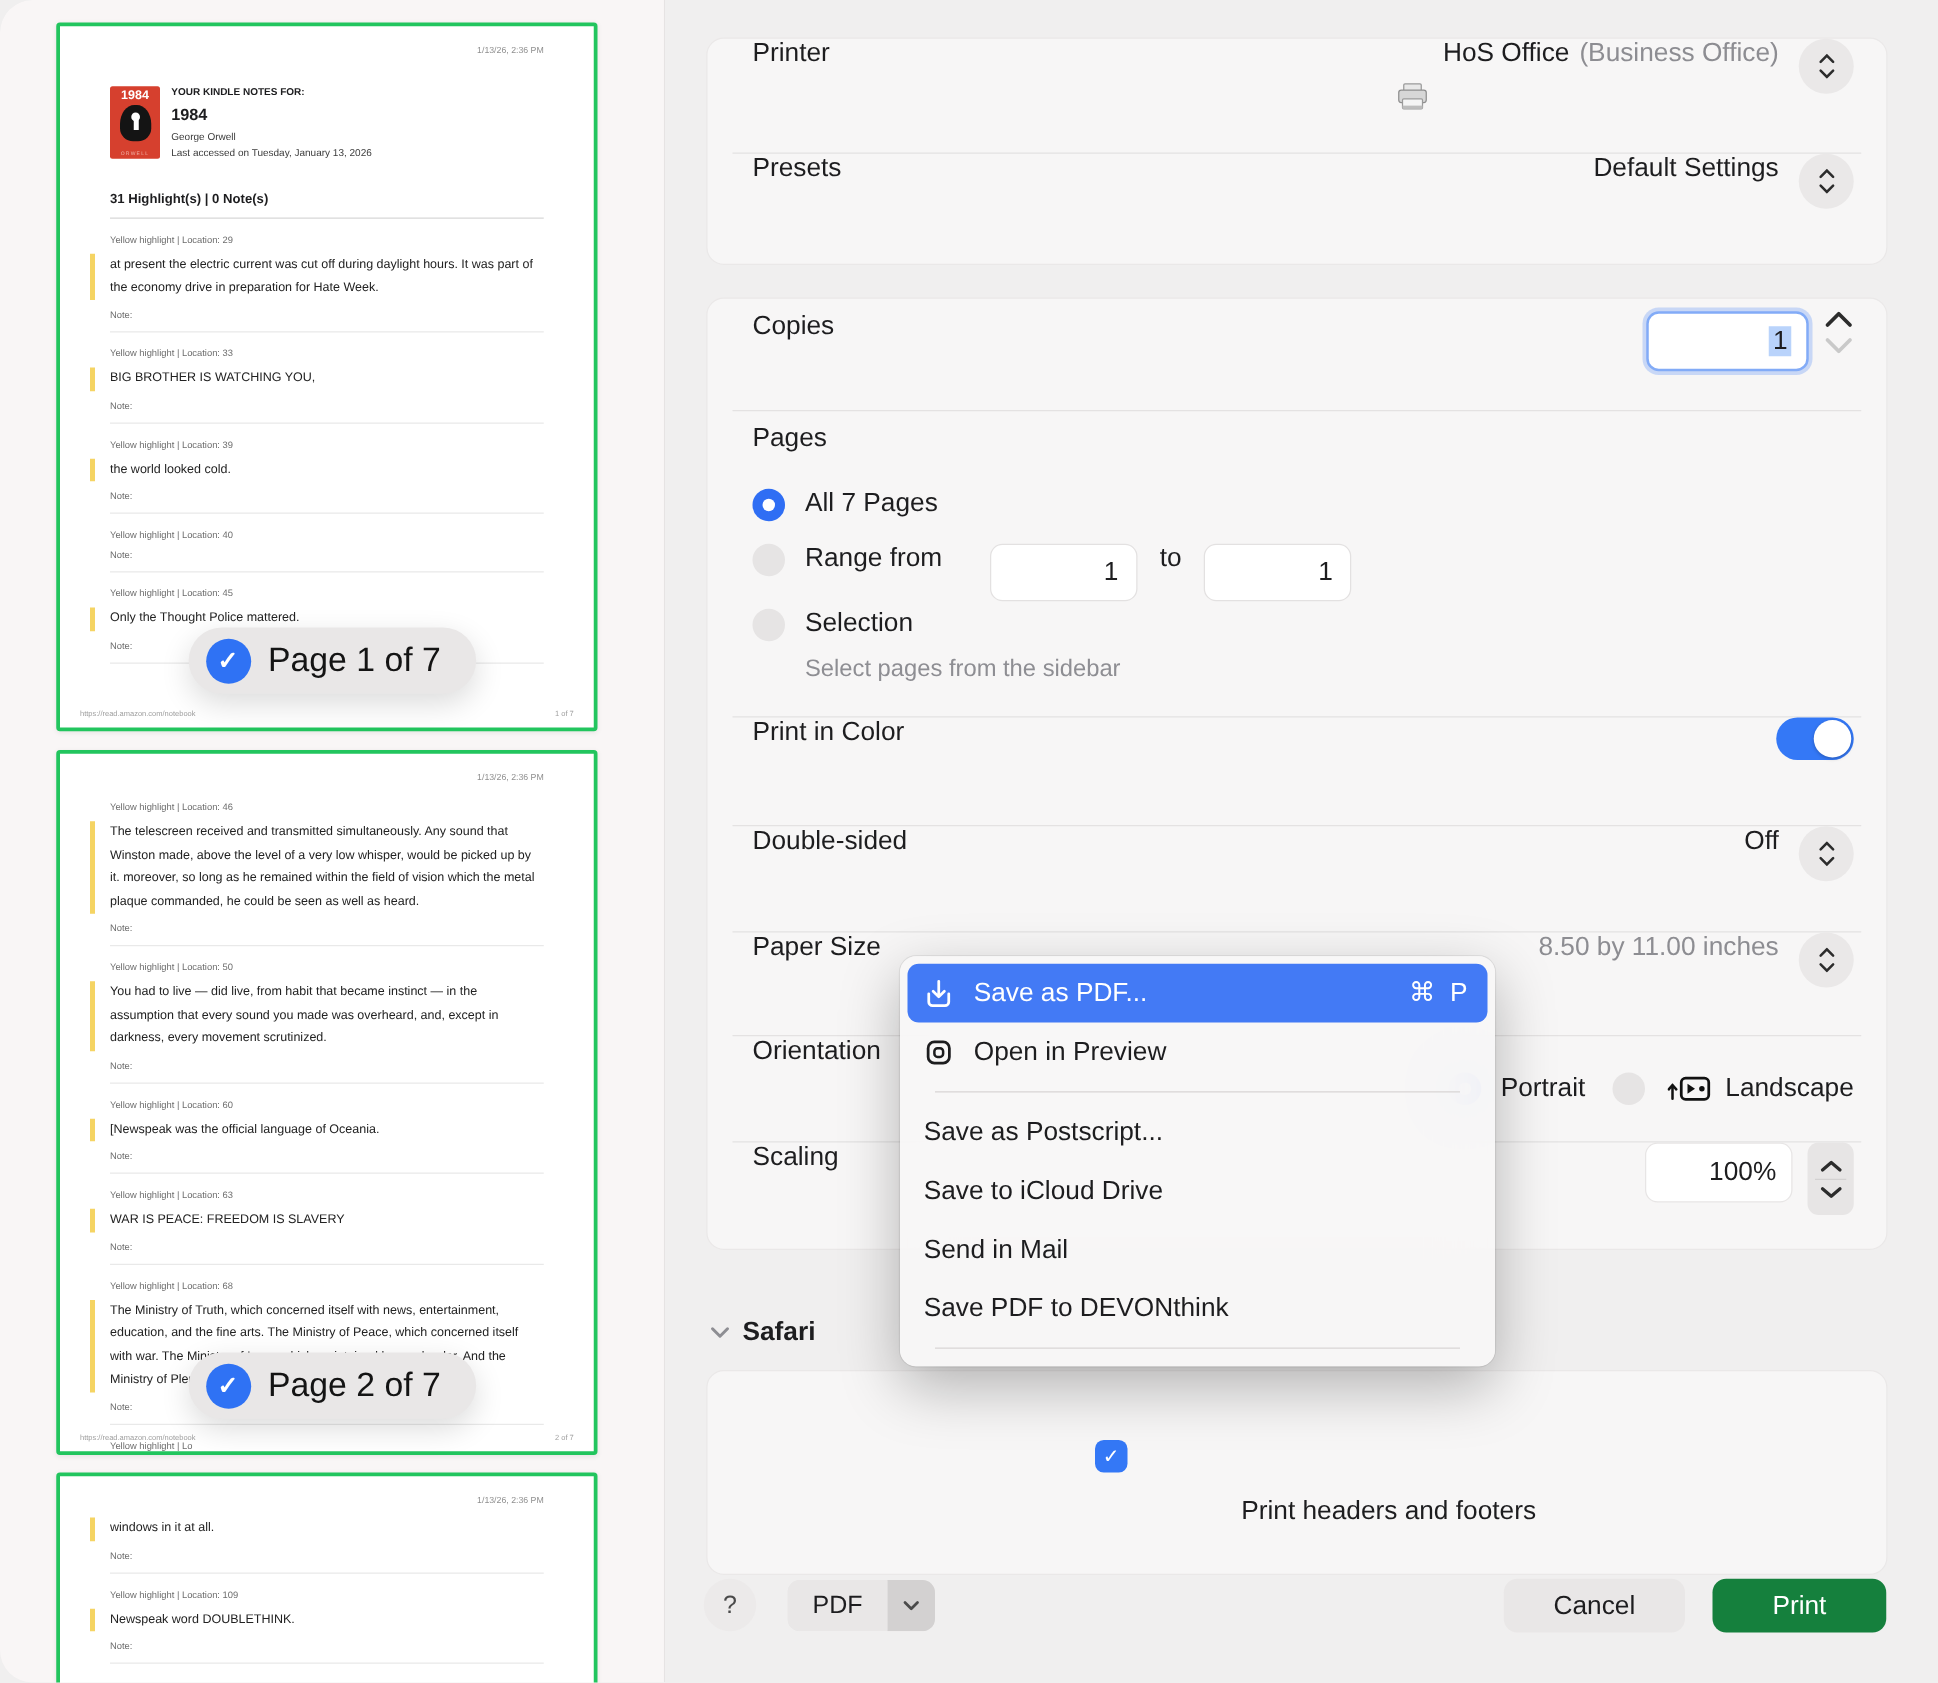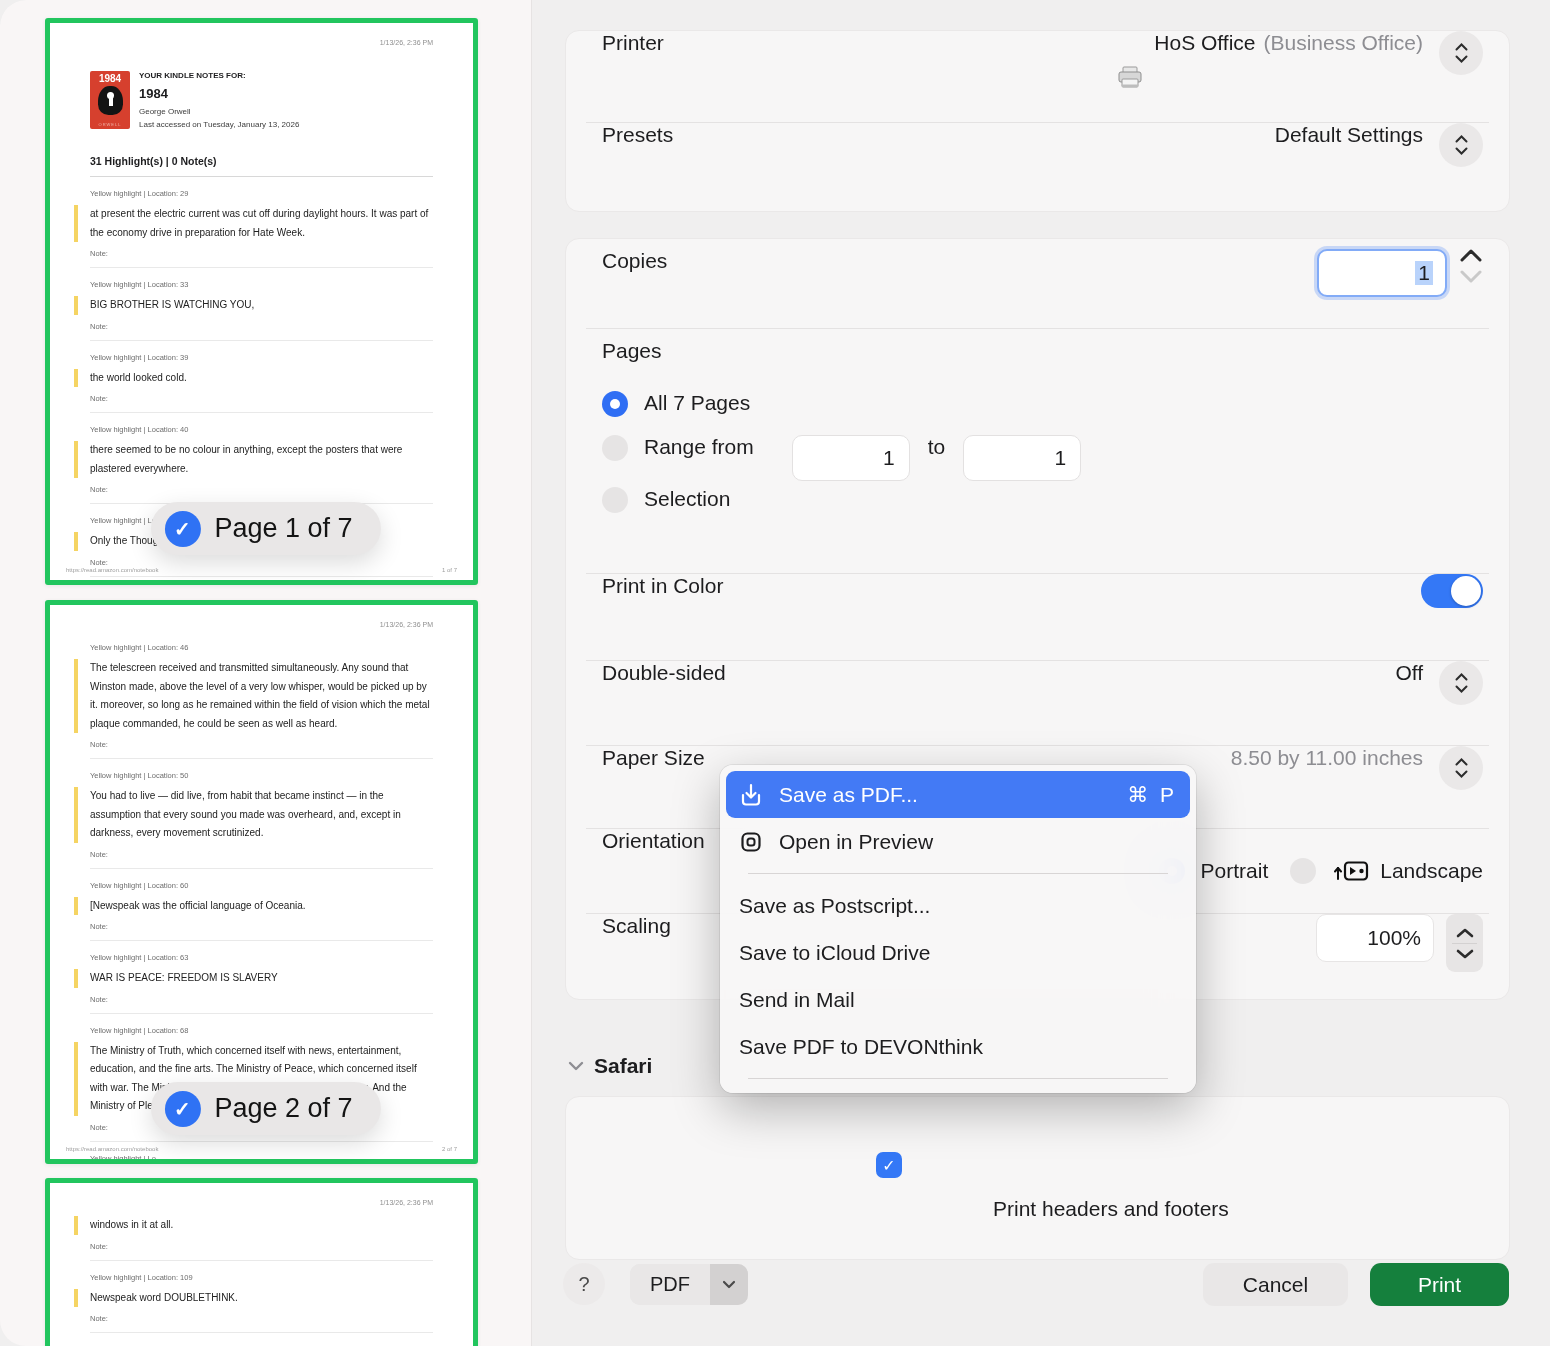--- a/index.html
+++ b/index.html
@@ -9,21 +9,21 @@
     background:#f0efef;
     position:relative;
     overflow:hidden;
     border-radius:26px 0 26px 0;
     color:#1d1d1f;
   }
   
   .sidebar { position:absolute; left:0; top:0; width:532px; height:1346px;
     background:#f9f6f6; border-right:1px solid #e6e3e3; border-radius:26px 0 0 26px; }
   .kpage { position:absolute; left:45px; width:433px; background:#ffffff;
-    border:5px solid #22c55e; border-radius:3px; box-shadow:0 1px 4px rgba(0,0,0,.07);
+    border:3px solid #22c55e; border-radius:3px; box-shadow:0 1px 4px rgba(0,0,0,.07);
     overflow:hidden; }
   #kpage1 { top:18px;  height:567px; }
   #kpage2 { top:600px; height:564px; }
   #kpage3 { top:1178px; height:220px; }
   .kpad { padding:16px 40px 0 40px; }
   .ktime { text-align:right; font-size:7px; color:#8f8f8f; height:10px; }
   .khead { display:flex; gap:9px; margin-top:22px; }
   .kcover { width:40px; height:58px; background:#d6402e; border-radius:2px;
     position:relative; flex:none; }
   .kcover .t { color:#fff; font-weight:bold; font-size:10px; text-align:center; padding-top:2px; }
@@ -161,21 +161,20 @@
           <div class="kentry-label">Yellow highlight | Location: 29</div>
           <div class="khl">at present the electric current was cut off during daylight hours. It was part of the economy drive in preparation for Hate Week.</div>
           <div class="knote">Note:</div>
           <div class="kentry-label">Yellow highlight | Location: 33</div>
           <div class="khl">BIG BROTHER IS WATCHING YOU,</div>
           <div class="knote">Note:</div>
           <div class="kentry-label">Yellow highlight | Location: 39</div>
           <div class="khl">the world looked cold.</div>
           <div class="knote">Note:</div>
           <div class="kentry-label">Yellow highlight | Location: 40</div>
-          <div class="khl">there seemed to be no colour in anything, except the posters that were plastered everywhere.</div>
           <div class="knote">Note:</div>
           <div class="kentry-label">Yellow highlight | Location: 45</div>
           <div class="khl">Only the Thought Police mattered.</div>
           <div class="knote">Note:</div>
         </div>
     </div>
     <div class="kfooter">
       <span>https://read.amazon.com/notebook</span>
       <span>1 of 7</span>
     </div>
@@ -301,20 +300,23 @@
         <span>1</span>
       </div>
     <span class="rvalue" style="margin:0 18px;">to</span>
     <div class="minifield">
         <span>1</span>
       </div>
   </div>
   <div class="row" style="top:248px;height:34px;">
     <div class="radio"></div>
     <span class="rvalue">Selection</span>
+  </div>
+  <div class="row" style="top:286px;height:30px;padding-left:42px;">
+    <span class="hint">Select pages from the sidebar</span>
   </div>
   <div class="rdiv" style="top:334px;"></div>
 
   <div class="row" style="top:335px;height:86px;">
     <div class="rlabel">Print in Color</div>
     <div class="toggle"></div>
   </div>
   <div class="rdiv" style="top:421px;"></div>
 
   <div class="row" style="top:422px;height:84px;">

